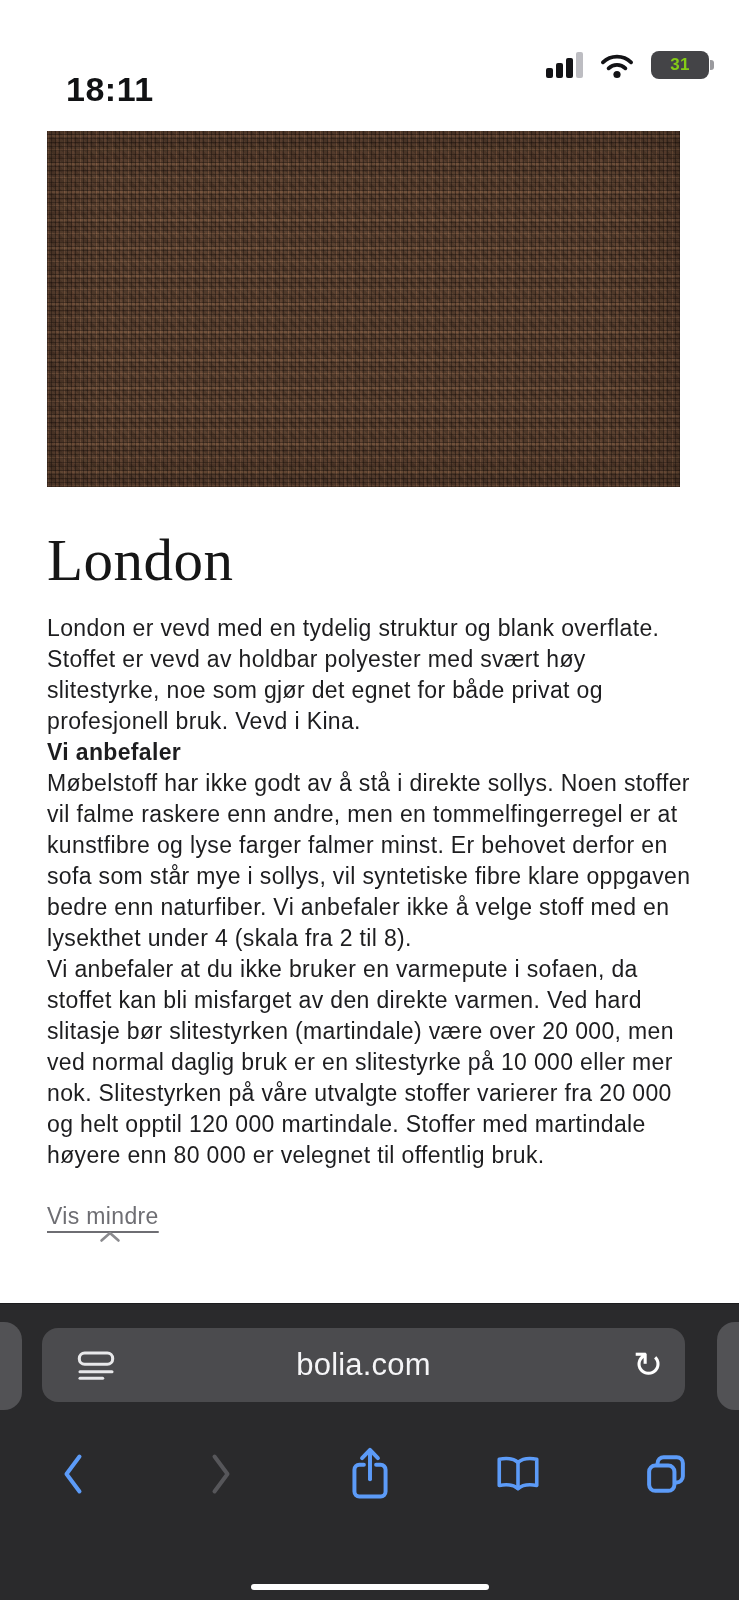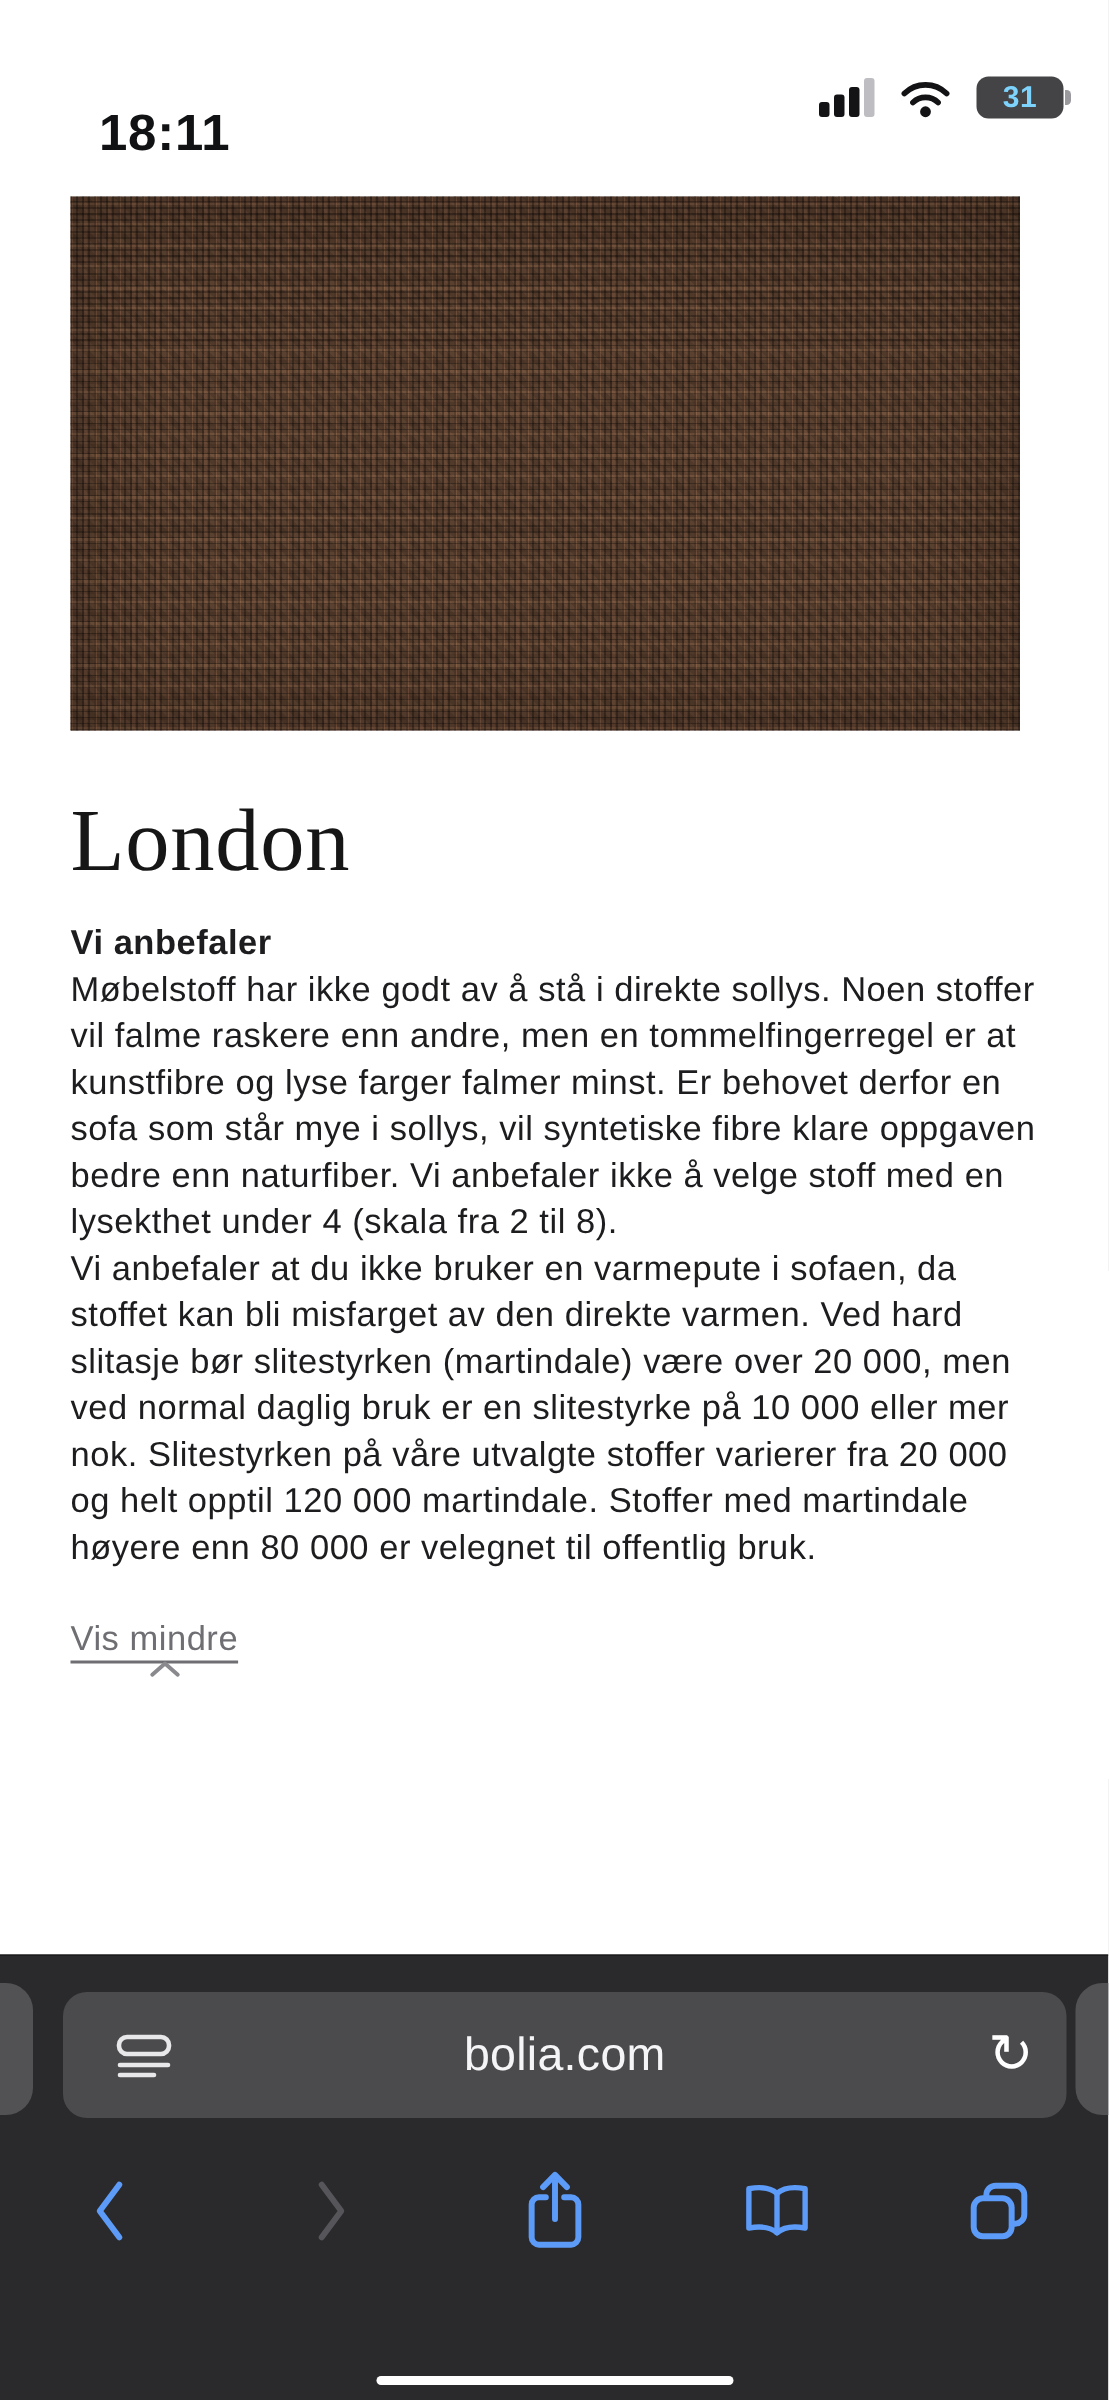--- a/index.html
+++ b/index.html
@@ -20,21 +20,21 @@
   .cell-bars i{display:block;width:7px;border-radius:2px;background:#131316;}
   .cell-bars i:nth-child(1){height:10px;}
   .cell-bars i:nth-child(2){height:15px;}
   .cell-bars i:nth-child(3){height:20px;}
   .cell-bars i:nth-child(4){height:26px;background:#bdbdc2;}
   .battery{position:relative;width:58px;height:28px;}
   .battery .body{
     position:absolute;inset:0;border-radius:8px;background:#444447;
     display:flex;align-items:center;justify-content:center;
   }
-  .battery .pct{font-size:20px;font-weight:700;color:#7dd3fc;letter-spacing:.3px;}
+  .battery .pct{font-size:17px;font-weight:700;color:#84cc16;letter-spacing:.3px;}
   .battery .cap{
     position:absolute;right:-5px;top:9px;width:4px;height:10px;
     border-radius:0 3px 3px 0;background:#9a9a9e;
   }
 
   
   .hero{
     position:absolute;top:131px;left:47px;width:633px;height:356px;
     background-color:#5a4130;
     background-image:
@@ -63,21 +63,21 @@
 
   
   .chrome{
     position:absolute;left:0;right:0;bottom:0;height:296px;background:#2a2a2c;
     border-top:1px solid #1c1c1e;
   }
   .tab-edge{position:absolute;top:18px;width:46px;height:88px;border-radius:18px;background:#525255;}
   .tab-edge.left{left:-24px;}
   .tab-edge.right{right:-24px;}
   .url-bar{
-    position:absolute;top:24px;left:42px;right:28px;height:84px;border-radius:16px;
+    position:absolute;top:24px;left:42px;right:54px;height:74px;border-radius:16px;
     background:#4b4b4e;
   }
   .url-text{
     position:absolute;left:0;right:0;top:0;bottom:0;
     display:flex;align-items:center;justify-content:center;
     color:#f5f5f7;font-size:31px;font-weight:500;letter-spacing:.2px;
   }
   .url-left{position:absolute;left:34px;top:50%;transform:translateY(-50%);display:flex;}
   .url-right{
     position:absolute;right:22px;top:50%;transform:translateY(-50%);
@@ -121,20 +121,21 @@
           </div>
         <div class="cap"></div>
       </div>
     </div>
   </div>
 
   <div class="hero"></div>
 
   <div class="article">
     <h1>London</h1>
+    <p>London er vevd med en tydelig struktur og blank overflate. Stoffet er vevd av holdbar polyester med svært høy slitestyrke, noe som gjør det egnet for både privat og profesjonell bruk. Vevd i Kina.</p>
     <p class="bold">Vi anbefaler</p>
     <p>Møbelstoff har ikke godt av å stå i direkte sollys. Noen stoffer vil falme raskere enn andre, men en tommelfingerregel er at kunstfibre og lyse farger falmer minst. Er behovet derfor en sofa som står mye i sollys, vil syntetiske fibre klare oppgaven bedre enn naturfiber. Vi anbefaler ikke å velge stoff med en lysekthet under 4 (skala fra 2 til 8).</p>
     <p>Vi anbefaler at du ikke bruker en varmepute i sofaen, da stoffet kan bli misfarget av den direkte varmen. Ved hard slitasje bør slitestyrken (martindale) være over 20 000, men ved normal daglig bruk er en slitestyrke på 10 000 eller mer nok. Slitestyrken på våre utvalgte stoffer varierer fra 20 000 og helt opptil 120 000 martindale. Stoffer med martindale høyere enn 80 000 er velegnet til offentlig bruk.</p>
     <div class="show-less">
       <span>Vis mindre</span>
       <span class="chev">
         <svg width="22" height="13" viewBox="0 0 22 13">
           <path d="M2.5 10.5 L11 3 L19.5 10.5" stroke="#8a8a8e" stroke-width="2.6" fill="none" stroke-linecap="round" stroke-linejoin="round"></path>
         </svg>
       </span>

